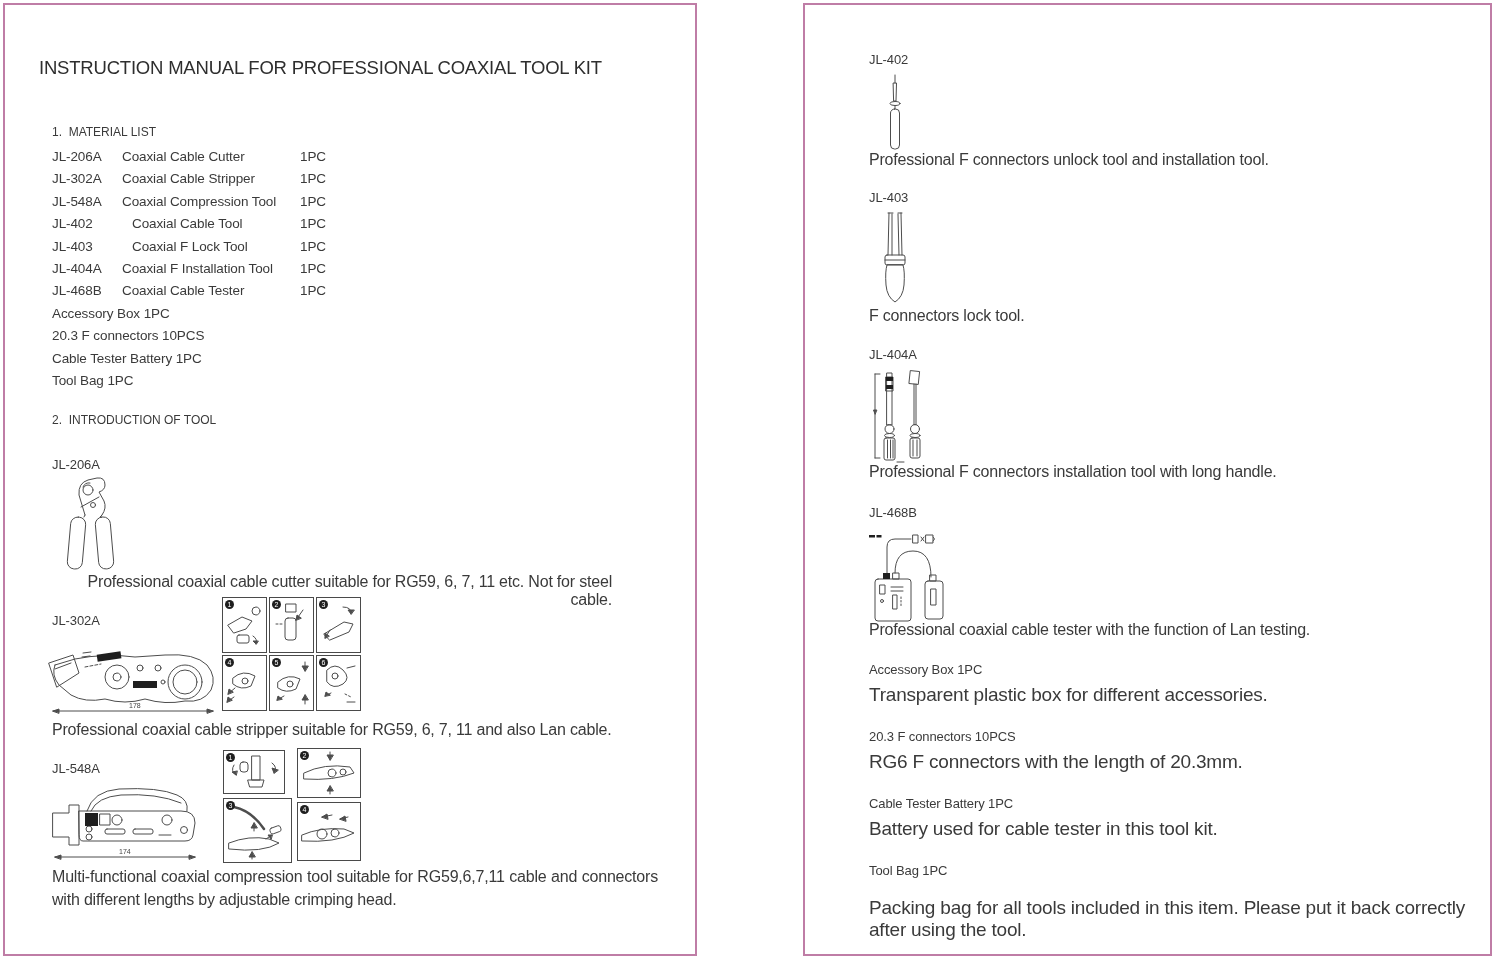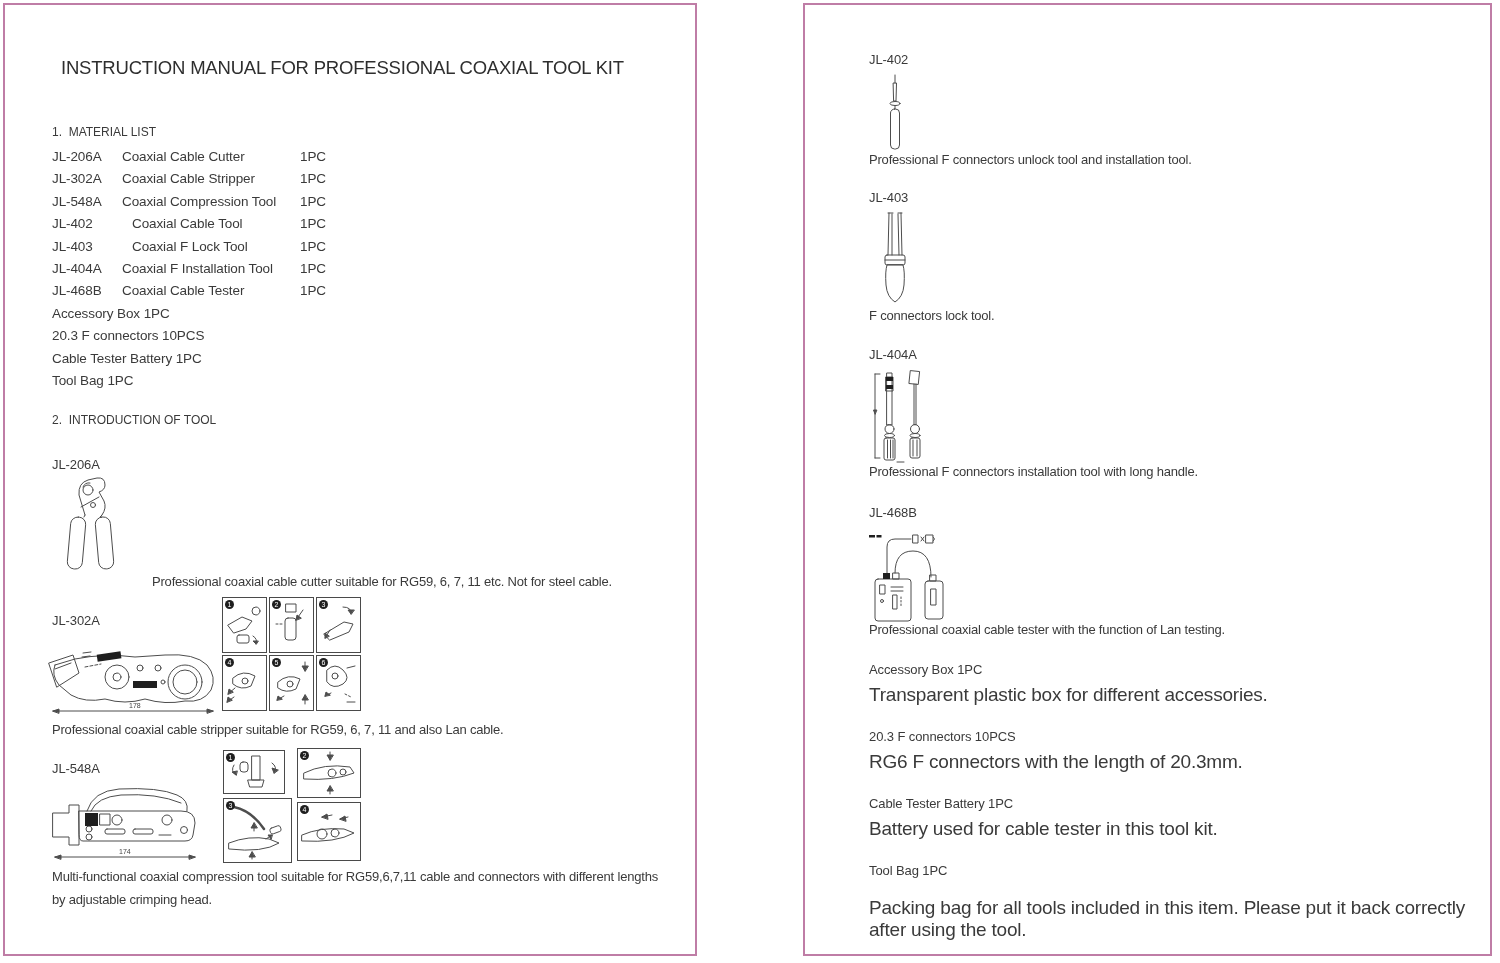--- a/index.html
+++ b/index.html
@@ -4,21 +4,21 @@
 <style>
   html,body{margin:0;padding:0;background:#fff;}
   body{width:1500px;height:963px;position:relative;font-family:"Liberation Sans",sans-serif;color:#3a3a3a;}
   .page{position:absolute;top:3px;height:953px;border:2px solid #bf7da6;background:#fff;box-sizing:border-box;}
   #left-page{left:3px;width:694px;}
   #right-page{left:803px;width:689px;}
   .abs{position:absolute;}
   .title{font-size:18.5px;letter-spacing:-0.2px;color:#2e2e2e;white-space:pre;}
   .heading{font-size:12px;white-space:pre;}
   .label{font-size:13px;letter-spacing:-0.1px;}
-  .desc{font-size:13px;letter-spacing:-0.2px;line-height:18px;}
+  .desc{font-size:16px;letter-spacing:-0.2px;line-height:18px;}
   .desc.justify{text-align:justify;line-height:23px;}
   .mat-grid{display:grid;grid-template-columns:70px 178px auto;font-size:13.5px;line-height:22.4px;letter-spacing:-0.1px;}
   .mat-grid .full{grid-column:1 / -1;}
   svg.sketch{display:block;}
   svg.sketch *{vector-effect:non-scaling-stroke;}
   .stroke{stroke:#4d4d4d;stroke-width:1;fill:none;stroke-linejoin:round;stroke-linecap:round;}
   .fillDark{fill:#1f1f1f;stroke:none;}
   .dimtext{font-size:7px;fill:#444;font-family:"Liberation Sans",sans-serif;}
   .panel-grid{display:grid;grid-template-columns:repeat(3,45px);grid-auto-rows:56px;gap:2px;}
   .panel{border:1px solid #4a4a4a;position:relative;background:#fff;}
@@ -26,21 +26,21 @@
   .badge{position:absolute;top:2px;left:2px;width:9px;height:9px;border-radius:50%;background:#1f1f1f;color:#fff;
          font-size:7px;line-height:9px;text-align:center;}
   .acc-title{font-size:13px;letter-spacing:-0.1px;}
   .acc-desc{font-size:19px;letter-spacing:-0.2px;}
 </style>
 </head>
 <body>
 
 <div class="page" id="left-page">
 
-  <div class="abs title" style="left:56px;top:52px;text-align:center;">INSTRUCTION MANUAL FOR PROFESSIONAL COAXIAL TOOL KIT</div>
+  <div class="abs title" style="left:34px;top:52px;text-align:center;">INSTRUCTION MANUAL FOR PROFESSIONAL COAXIAL TOOL KIT</div>
 
   <div class="abs heading" style="left:47px;top:120px;">1.  MATERIAL LIST</div>
 
   <div class="abs mat-grid" style="left:47px;top:141px;width:560px;">
     <span>JL-206A</span>
       <span>Coaxial Cable Cutter</span>
       <span>1PC</span>
     <span>JL-302A</span>
       <span>Coaxial Cable Stripper</span>
       <span>1PC</span>

